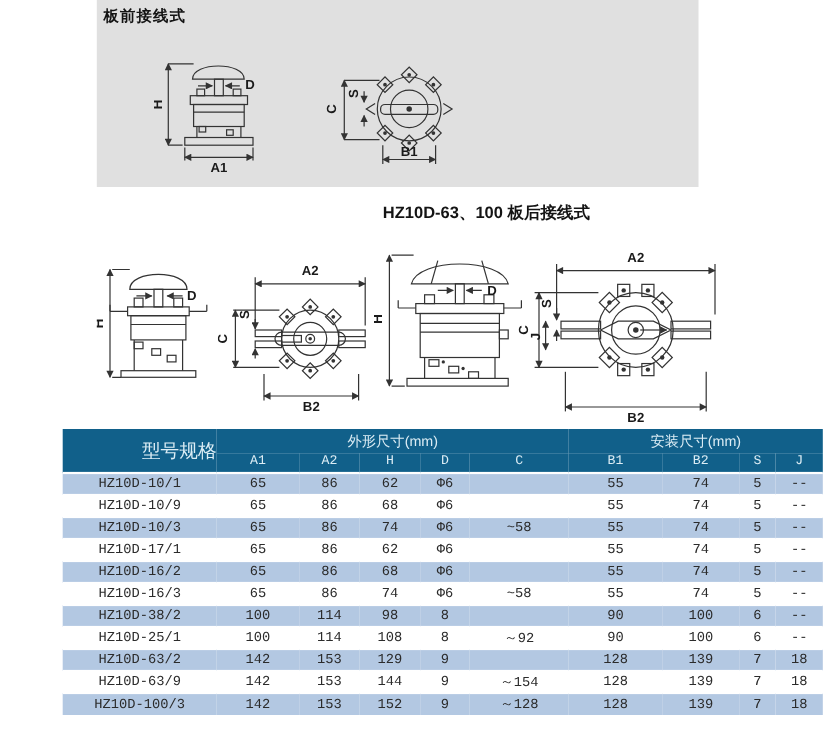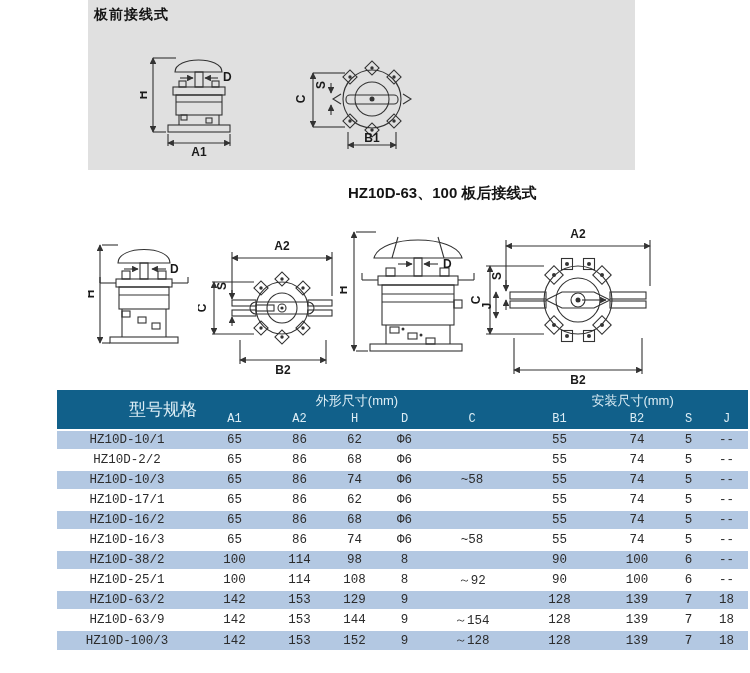--- a/index.html
+++ b/index.html
@@ -319,21 +319,21 @@
     <td>62</td>
     <td>Φ6</td>
     <td></td>
     <td>55</td>
     <td>74</td>
     <td>5</td>
     <td>--</td>
   </tr>
 
   <tr>
-    <td class="model">HZ10D-2/2</td>
+    <td class="model">HZ10D-10/9</td>
     <td>65</td>
     <td>86</td>
     <td>68</td>
     <td>Φ6</td>
     <td></td>
     <td>55</td>
     <td>74</td>
     <td>5</td>
     <td>--</td>
   </tr>

